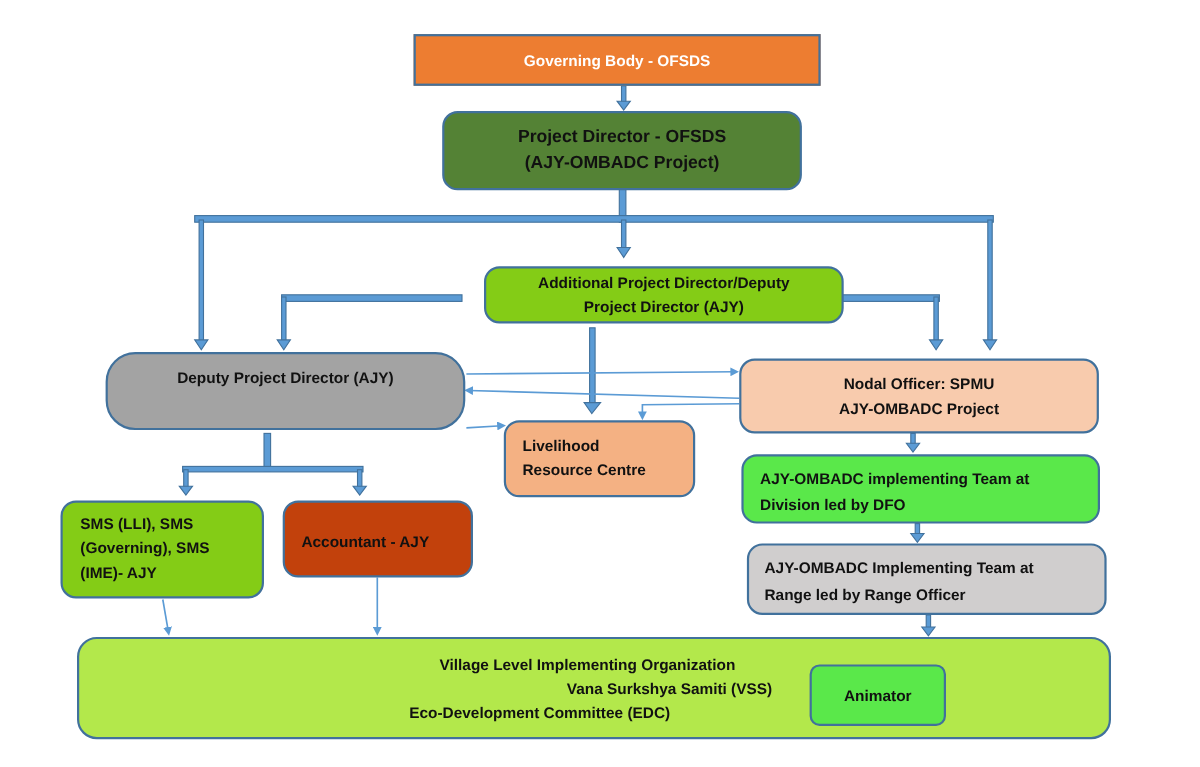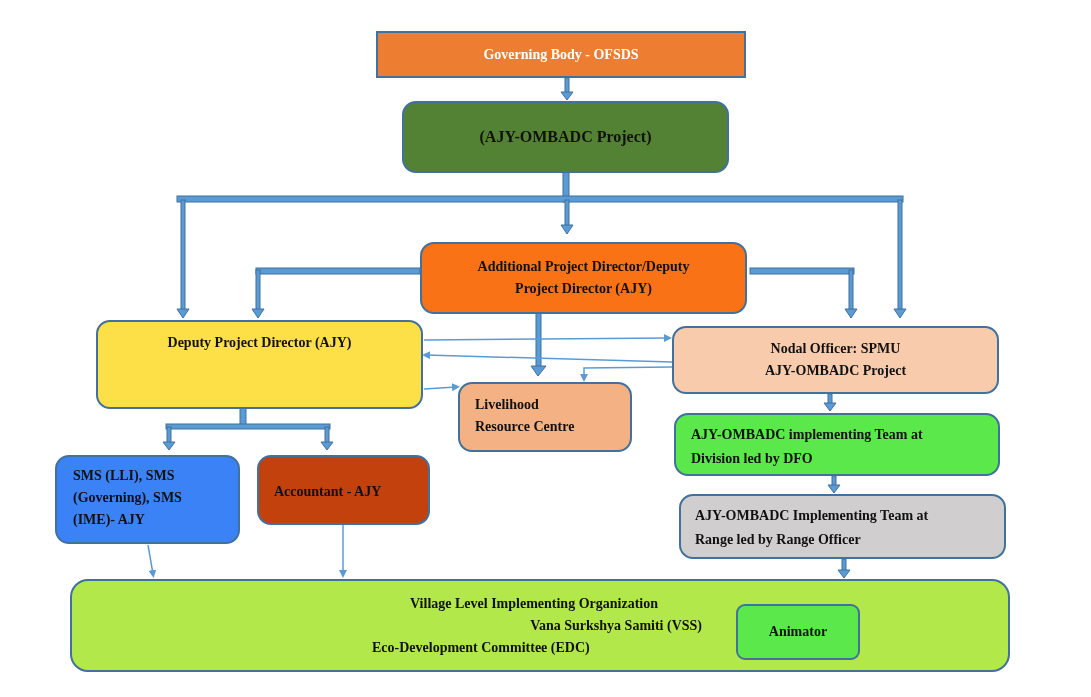--- a/index.html
+++ b/index.html
@@ -2,21 +2,21 @@
 <html><head>
 <meta charset="utf-8">
 <style>
   html, body { margin:0; padding:0; background:#ffffff; }
   body { width:1091px; height:697px; position:relative; overflow:hidden;
          font-family:"Liberation Sans", "DejaVu Sans", sans-serif; }
   #wires { position:absolute; left:0; top:0; width:1091px; height:697px; }
   .box { position:absolute; box-sizing:border-box; border:2px solid #41719c;
          border-radius:14px; font-weight:bold; color:#111; font-size:14px; line-height:22px; }
   .center { display:flex; flex-direction:column; align-items:center; justify-content:center; text-align:center; }
-  .txt { display:block; white-space:nowrap;font-family:Liberation Serif, serif; }
+  .txt { display:block; white-space:nowrap; }
 </style>
 </head>
 <body>
 
 <svg id="wires" xmlns="http://www.w3.org/2000/svg">
   <defs>
     <marker id="ah" markerWidth="8" markerHeight="8" refX="4" refY="4" orient="auto" markerUnits="userSpaceOnUse">
       <path d="M0,0 L8,4 L0,8 z" fill="#5b9bd5"></path>
     </marker>
   </defs>
@@ -73,29 +73,30 @@
     <line x1="148" y1="545" x2="153" y2="574" marker-end="url(#ah)"></line>
     <line x1="343" y1="525" x2="343" y2="574" marker-end="url(#ah)"></line>
   </g>
 </svg>
 
 <div class="box center" style="left:376px;top:31px;width:370px;height:47px;border-radius:0;background:#ed7d31;color:#fff;font-size:14px;">
   <span class="txt">Governing Body - OFSDS</span>
 </div>
 
 <div class="box center" style="left:402px;top:101px;width:327px;height:72px;background:#548235;font-size:16px;line-height:24px;">
+  <span class="txt">Project Director - OFSDS</span>
   <span class="txt">(AJY-OMBADC Project)</span>
 </div>
 
-<div class="box center" style="left:420px;top:242px;width:327px;height:72px;background:#f97316;">
+<div class="box center" style="left:440px;top:242px;width:327px;height:52px;background:#84cc16;">
   <span class="txt">Additional Project Director/Deputy</span>
   <span class="txt">Project Director (AJY)</span>
 </div>
 
-<div class="box" style="left:96px;top:320px;width:327px;height:89px;background:#fde047;text-align:center;padding-top:10px;">
+<div class="box" style="left:96px;top:320px;width:327px;height:71px;background:#a3a3a3;text-align:center;padding-top:10px;border-radius:27px;">
   <span class="txt">Deputy Project Director (AJY)</span>
 </div>
 
 <div class="box center" style="left:672px;top:326px;width:327px;height:68px;background:#f8cbad;">
   <span class="txt">Nodal Officer: SPMU</span>
   <span class="txt">AJY-OMBADC Project</span>
 </div>
 
 <div class="box" style="left:458px;top:382px;width:174px;height:70px;background:#f4b183;padding:10px 0 0 15px;">
   <span class="txt">Livelihood</span>
@@ -105,21 +106,21 @@
 <div class="box" style="left:674px;top:413px;width:326px;height:63px;background:#5ae84a;padding:8px 0 0 15px;line-height:24px;">
   <span class="txt">AJY-OMBADC implementing Team at</span>
   <span class="txt">Division led by DFO</span>
 </div>
 
 <div class="box" style="left:679px;top:494px;width:327px;height:65px;background:#d0cece;padding:8px 0 0 14px;line-height:24px;">
   <span class="txt">AJY-OMBADC Implementing Team at</span>
   <span class="txt">Range led by Range Officer</span>
 </div>
 
-<div class="box" style="left:55px;top:455px;width:185px;height:89px;background:#3b82f6;padding:8px 0 18px 16px;">
+<div class="box" style="left:55px;top:455px;width:185px;height:89px;background:#84cc16;padding:8px 0 18px 16px;">
   <span class="txt">SMS (LLI), SMS</span>
   <span class="txt">(Governing), SMS</span>
   <span class="txt">(IME)- AJY</span>
 </div>
 
 <div class="box" style="left:257px;top:455px;width:173px;height:70px;background:#c2410c;padding:24px 0 0 15px;">
   <span class="txt">Accountant - AJY</span>
 </div>
 
 <div class="box" style="left:70px;top:579px;width:940px;height:93px;background:#b3e84b;border-radius:18px;">

